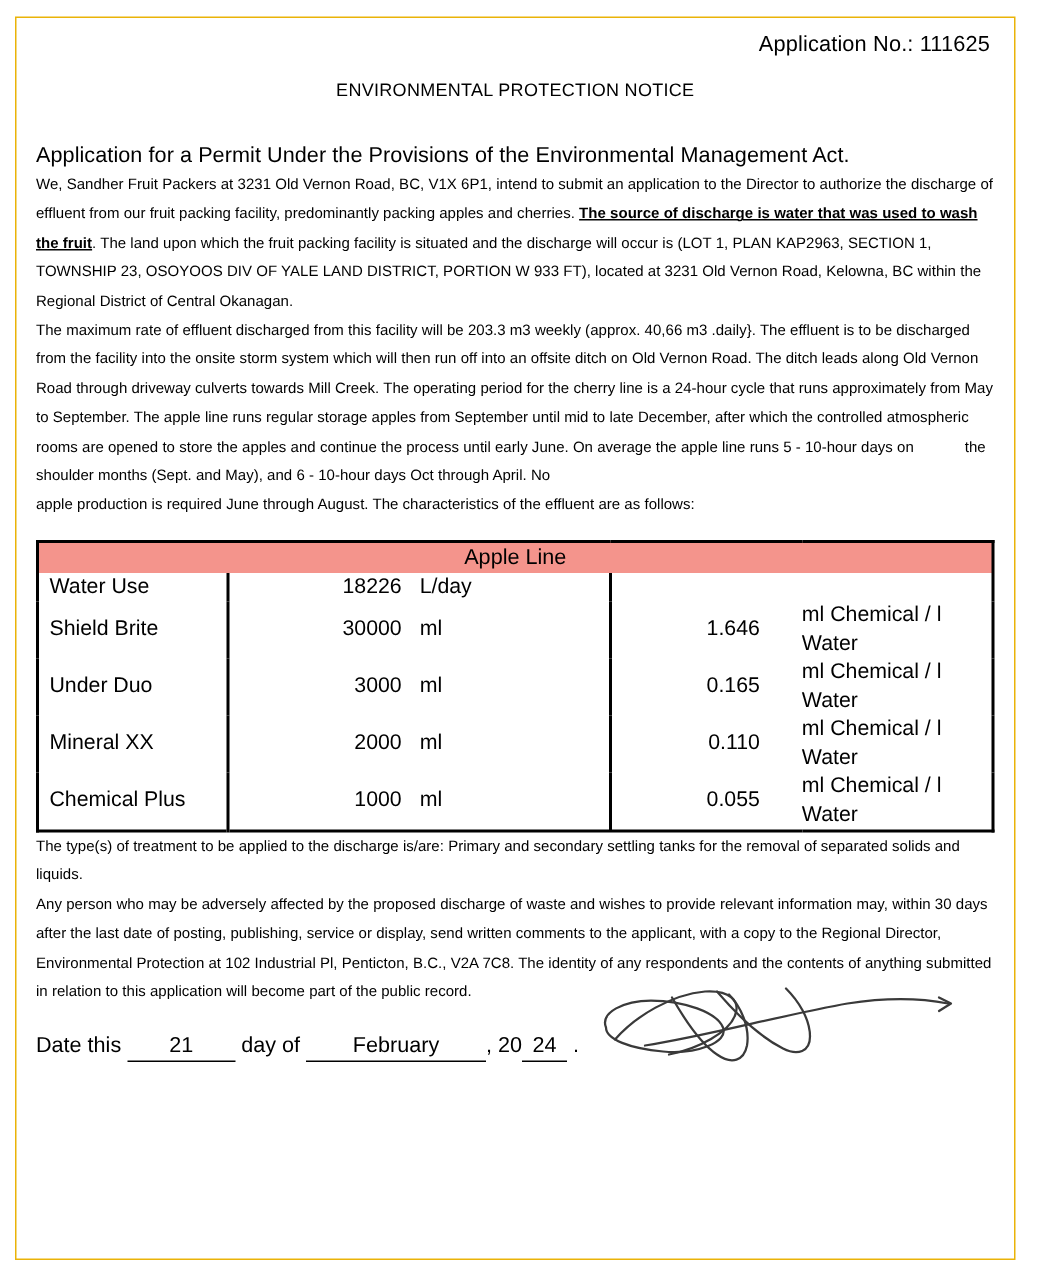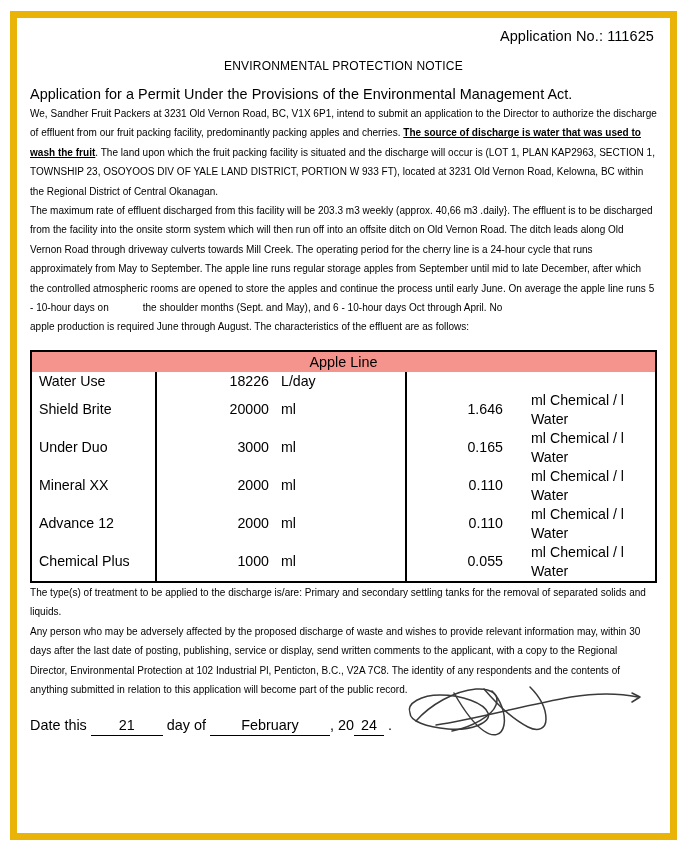--- a/index.html
+++ b/index.html
@@ -13,21 +13,21 @@
     font-family: "Liberation Sans", sans-serif;
     color: #000000;
     overflow: hidden;
   }
   .page {
     position: absolute;
     left: 10px;
     top: 11px;
     width: 667px;
     height: 829px;
-    border: 7px solid #eab308;
+    border: 1px solid #eab308;
     box-sizing: border-box;
     background: #ffffff;
   }
   .inner {
     position: absolute;
     left: 0;
     top: 0;
     right: 0;
     bottom: 0;
     padding: 9px 13px 0 13px;
@@ -44,21 +44,21 @@
     text-align: center;
     font-size: 12px;
     font-weight: normal;
     letter-spacing: 0.2px;
     margin-top: 14px;
     margin-bottom: 0;
   }
   .subtitle {
     font-size: 14.4px;
     line-height: 19px;
-    margin-top: 12px;
+    margin-top: 28px;
     letter-spacing: 0.05px;
   }
   p.body-para {
     font-size: 10px;
     line-height: 19.4px;
     margin: 0;
     letter-spacing: 0.02px;
   }
   .para-gap-1 { margin-top: 17px; }
   .para-gap-2 { margin-top: 16px; }
@@ -163,41 +163,34 @@
         <tbody class="tbody-cellpad">
           <tr>
             <td class="col-name">Water Use</td>
             <td class="col-qty div-left">18226</td>
             <td class="col-unit">L/day</td>
             <td class="col-ratio div-left"></td>
             <td class="col-desc"></td>
           </tr>
           <tr>
             <td class="col-name">Shield Brite</td>
-            <td class="col-qty div-left">20000</td>
+            <td class="col-qty div-left">30000</td>
             <td class="col-unit">ml</td>
             <td class="col-ratio div-left">1.646</td>
             <td class="col-desc">ml Chemical / l Water</td>
           </tr>
           <tr>
             <td class="col-name">Under Duo</td>
             <td class="col-qty div-left">3000</td>
             <td class="col-unit">ml</td>
             <td class="col-ratio div-left">0.165</td>
             <td class="col-desc">ml Chemical / l Water</td>
           </tr>
           <tr>
             <td class="col-name">Mineral XX</td>
-            <td class="col-qty div-left">2000</td>
-            <td class="col-unit">ml</td>
-            <td class="col-ratio div-left">0.110</td>
-            <td class="col-desc">ml Chemical / l Water</td>
-          </tr>
-          <tr>
-            <td class="col-name">Advance 12</td>
             <td class="col-qty div-left">2000</td>
             <td class="col-unit">ml</td>
             <td class="col-ratio div-left">0.110</td>
             <td class="col-desc">ml Chemical / l Water</td>
           </tr>
           <tr class="last-row">
             <td class="col-name">Chemical Plus</td>
             <td class="col-qty div-left">1000</td>
             <td class="col-unit">ml</td>
             <td class="col-ratio div-left">0.055</td>

